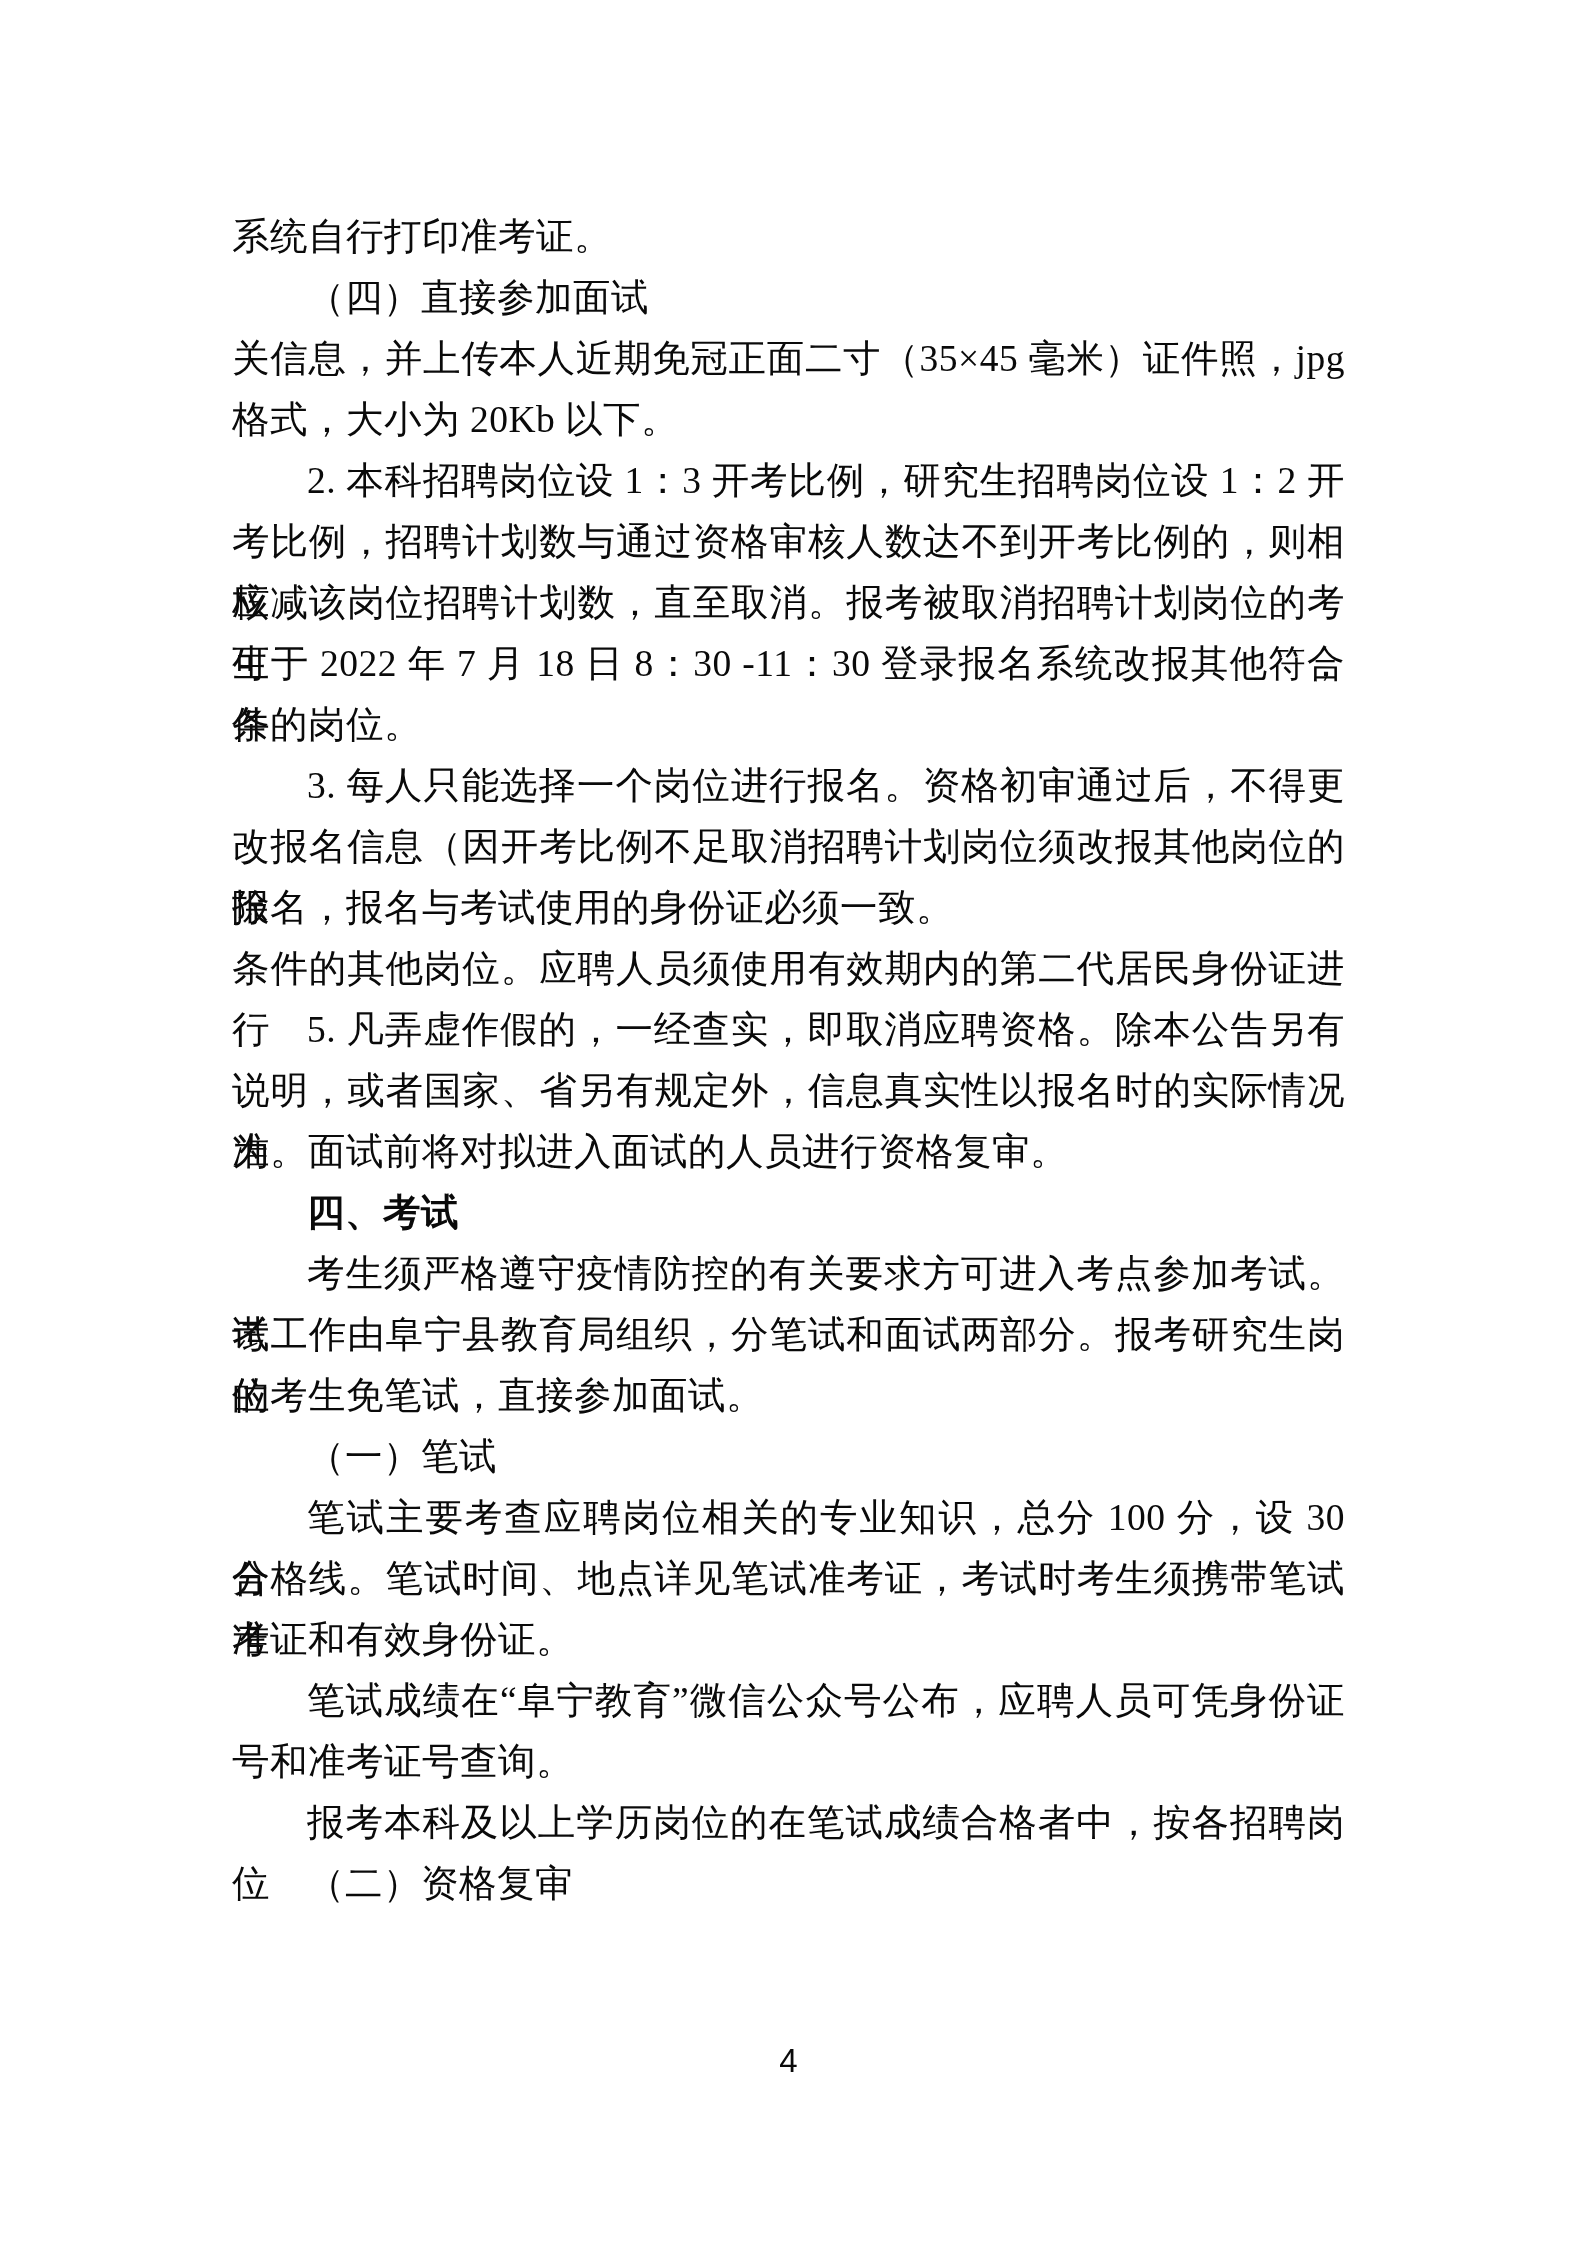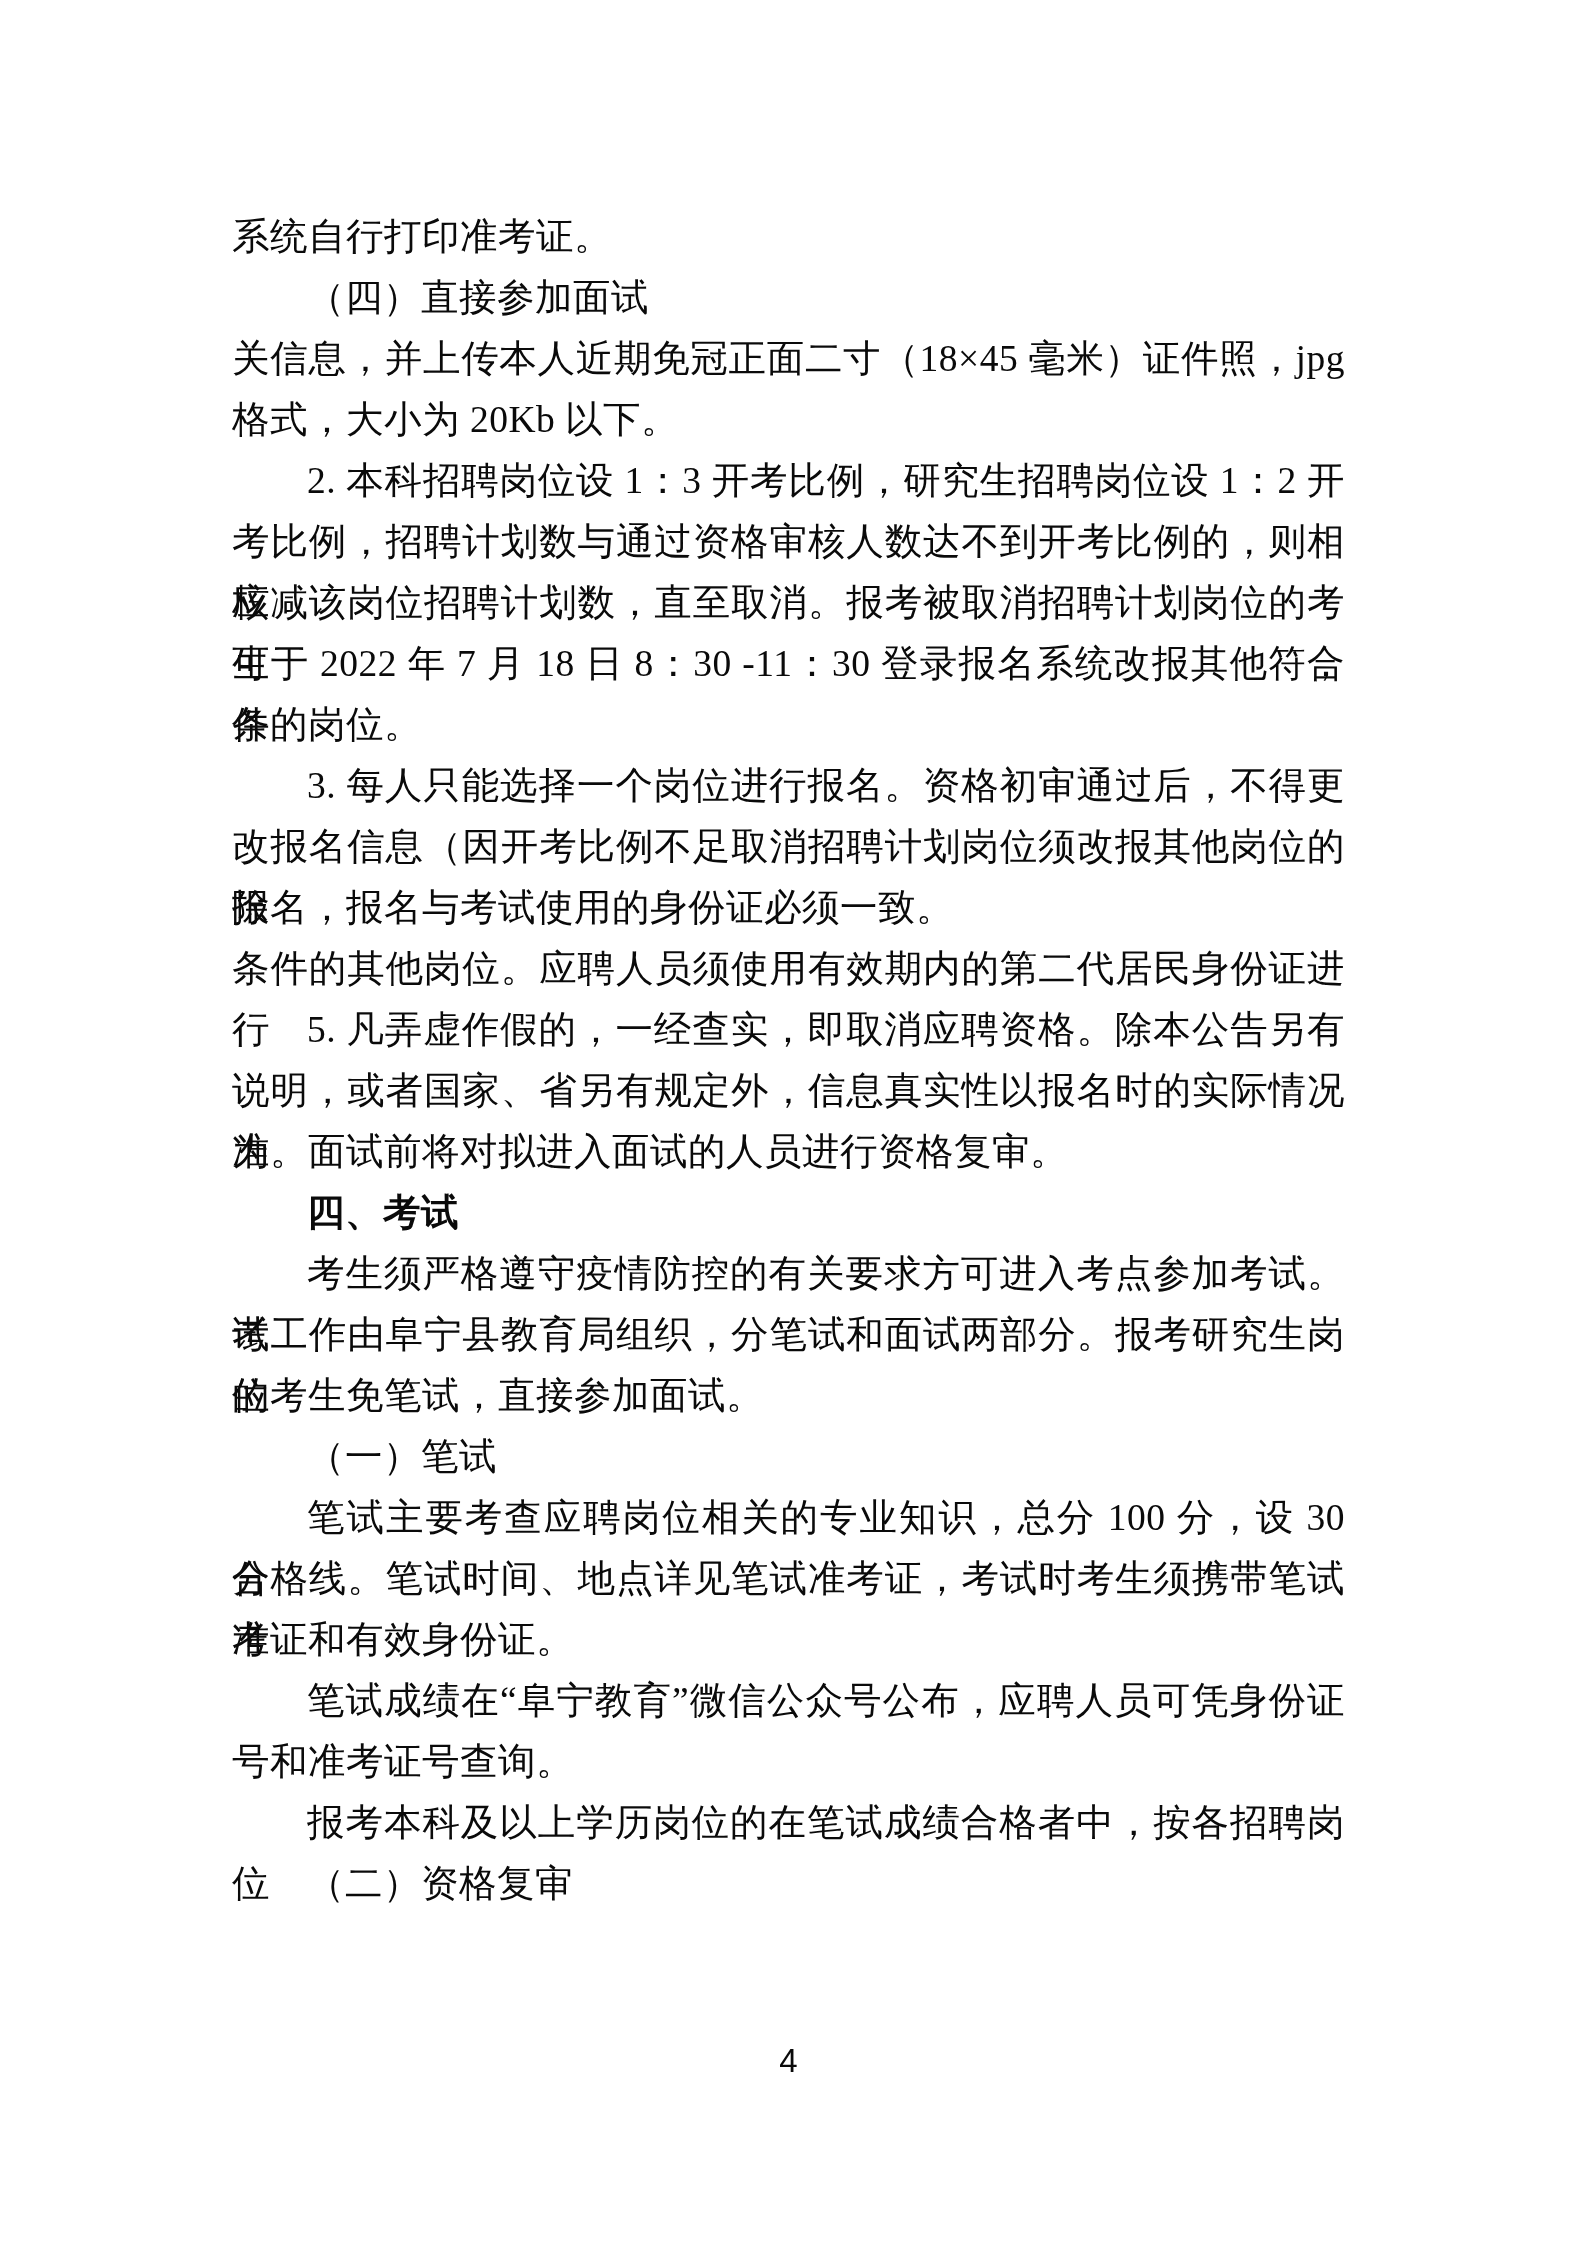--- a/index.html
+++ b/index.html
@@ -52,21 +52,21 @@
     color: #0a0a0a;
   }
 </style>
 </head>
 <body>
 
 <div class="page">
   <div class="content" id="document-lines">
       <div class="line">系统自行打印准考证。</div>
       <div class="line indent">（四）直接参加面试</div>
-      <div class="line stretch">关信息，并上传本人近期免冠正面二寸（18×45 毫米）证件照，jpg</div>
+      <div class="line stretch">关信息，并上传本人近期免冠正面二寸（35×45 毫米）证件照，jpg</div>
       <div class="line">格式，大小为 20Kb 以下。</div>
       <div class="line indent stretch">2. 本科招聘岗位设 1：3 开考比例，研究生招聘岗位设 1：2 开</div>
       <div class="line stretch">考比例，招聘计划数与通过资格审核人数达不到开考比例的，则相应</div>
       <div class="line stretch">核减该岗位招聘计划数，直至取消。报考被取消招聘计划岗位的考生，</div>
       <div class="line stretch">可于 2022 年 7 月 18 日 8：30 -11：30 登录报名系统改报其他符合条</div>
       <div class="line">件的岗位。</div>
       <div class="line indent stretch">3. 每人只能选择一个岗位进行报名。资格初审通过后，不得更</div>
       <div class="line stretch">改报名信息（因开考比例不足取消招聘计划岗位须改报其他岗位的除</div>
       <div class="line">报名，报名与考试使用的身份证必须一致。</div>
       <div class="line stretch">条件的其他岗位。应聘人员须使用有效期内的第二代居民身份证进行</div>

